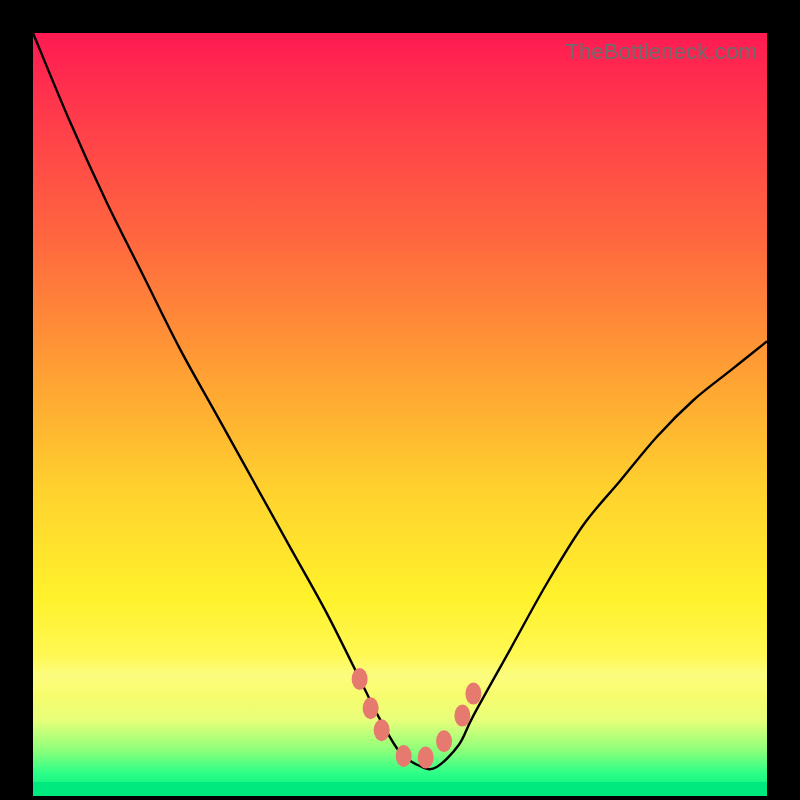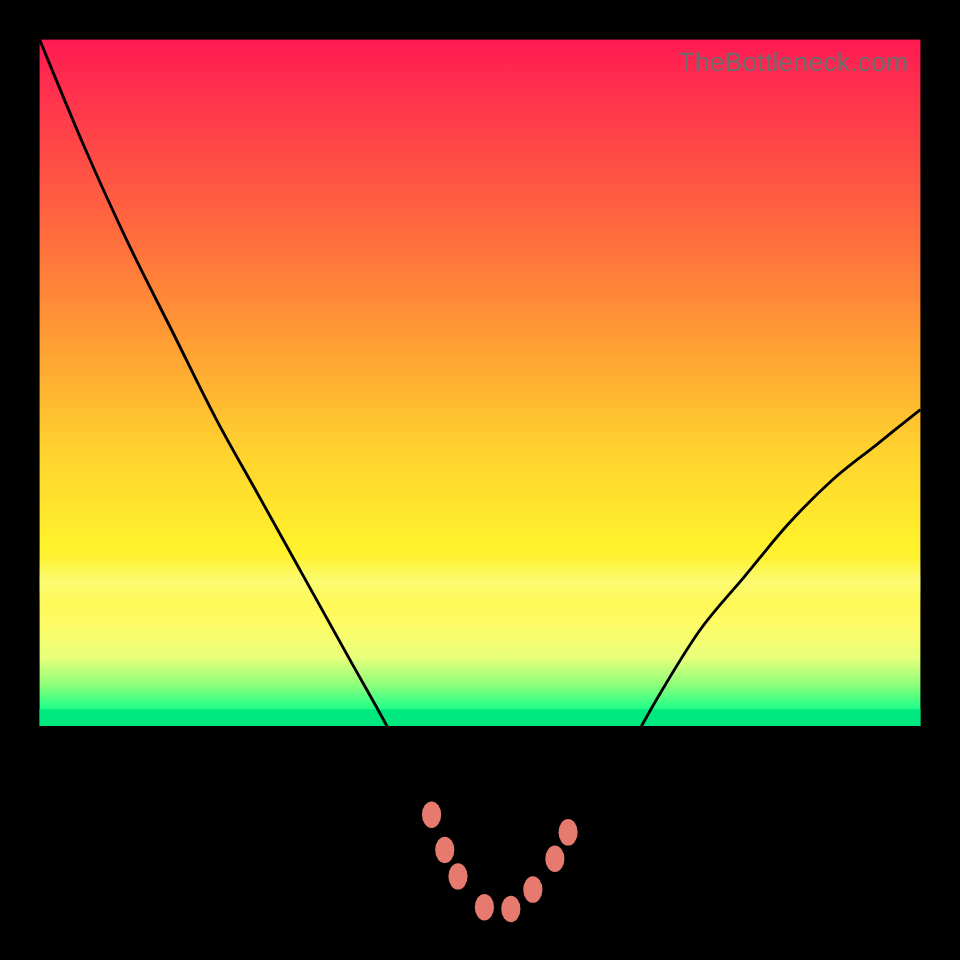--- a/index.html
+++ b/index.html
@@ -15,21 +15,21 @@
     position: relative;
     width: 800px;
     height: 800px;
     background: #000;
   }
   .plot-area {
     position: absolute;
     left: 33px;
     top: 33px;
     width: 734px;
-    height: 572px;
+    height: 763px;
     
     background: linear-gradient(
       to bottom,
       #ff1a52 0%,
       #ff3e4a 12%,
       #ff6a3e 28%,
       #ff9e34 44%,
       #ffd22e 60%,
       #fff22c 74%,
       #fffb65 85%,

